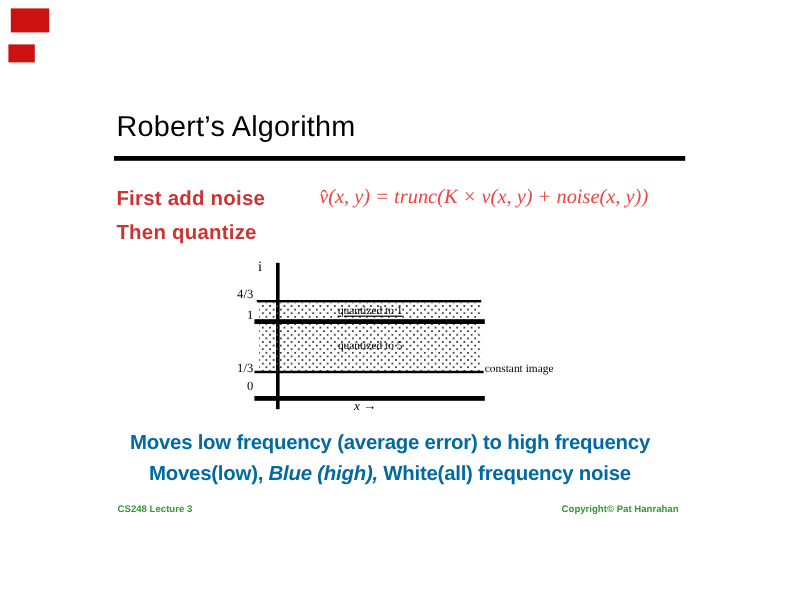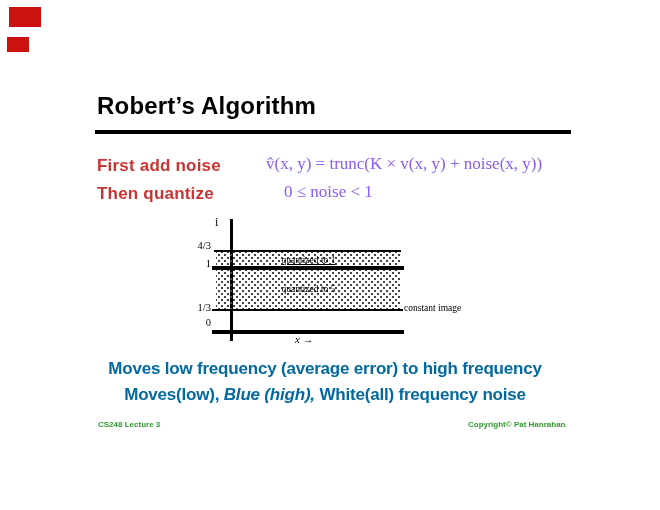--- a/index.html
+++ b/index.html
@@ -6,30 +6,30 @@
   .slide{position:relative;width:660px;height:510px;background:#ffffff;overflow:hidden;
          font-family:"Liberation Sans",sans-serif;}
   .abs{position:absolute;}
 
   
   .mark{position:absolute;background:#cc1111;}
   .mark1{left:9px;top:7px;width:32px;height:20px;}
   .mark2{left:7px;top:37px;width:22px;height:15px;}
 
   
-  .title{left:97px;top:92px;font-weight:bold;font-size:24px;letter-spacing:0.2px;color:#000;}
+  .title{left:97px;top:92px;font-weight:normal;font-size:24px;letter-spacing:0.2px;color:#000;}
   .rule{left:95px;top:130px;width:476px;height:4px;background:#000;}
 
   
   .step{left:97px;font-weight:bold;font-size:17px;color:#cc3333;letter-spacing:0.2px;}
   .step1{top:156px;}
   .step2{top:184px;}
 
   
-  .formula{font-family:"Liberation Serif",serif;font-size:17px;color:#8b5cf6;}
+  .formula{font-family:"Liberation Serif",serif;font-style:italic;font-size:17px;color:#ef4444;}
   .formula1{left:266px;top:154px;}
   .formula2{left:284px;top:182px;}
 
   
   .d-label{font-family:"Liberation Serif",serif;font-size:10px;color:#000;}
   .i-label{left:215px;top:215px;font-size:12px;}
   .vaxis{left:230px;top:219px;width:3px;height:122px;background:#000;}
   .line43{left:214px;top:250px;width:187px;height:2px;background:#000;}
   .region{left:216px;top:252px;width:185px;height:58px;
           background-image:radial-gradient(#444 0.8px,transparent 1px),
@@ -71,21 +71,20 @@
   <div class="mark mark1"></div>
   <div class="mark mark2"></div>
 
   <div class="abs title">Robert’s Algorithm</div>
   <div class="abs rule"></div>
 
   <div class="abs step step2">Then quantize</div>
   <div class="abs step step1">First add noise</div>
 
   <div class="abs formula formula1">v̂(x, y) = trunc(K × v(x, y) + noise(x, y))</div>
-  <div class="abs formula formula2">0 ≤ noise &lt; 1</div>
 
   <div class="abs d-label i-label">i</div>
   <div class="abs vaxis"></div>
 
   <div class="abs tick t43">4/3</div>
   <div class="abs tick t1">1</div>
   <div class="abs tick t13">1/3</div>
   <div class="abs tick t0">0</div>
 
   <div class="abs line43"></div>

